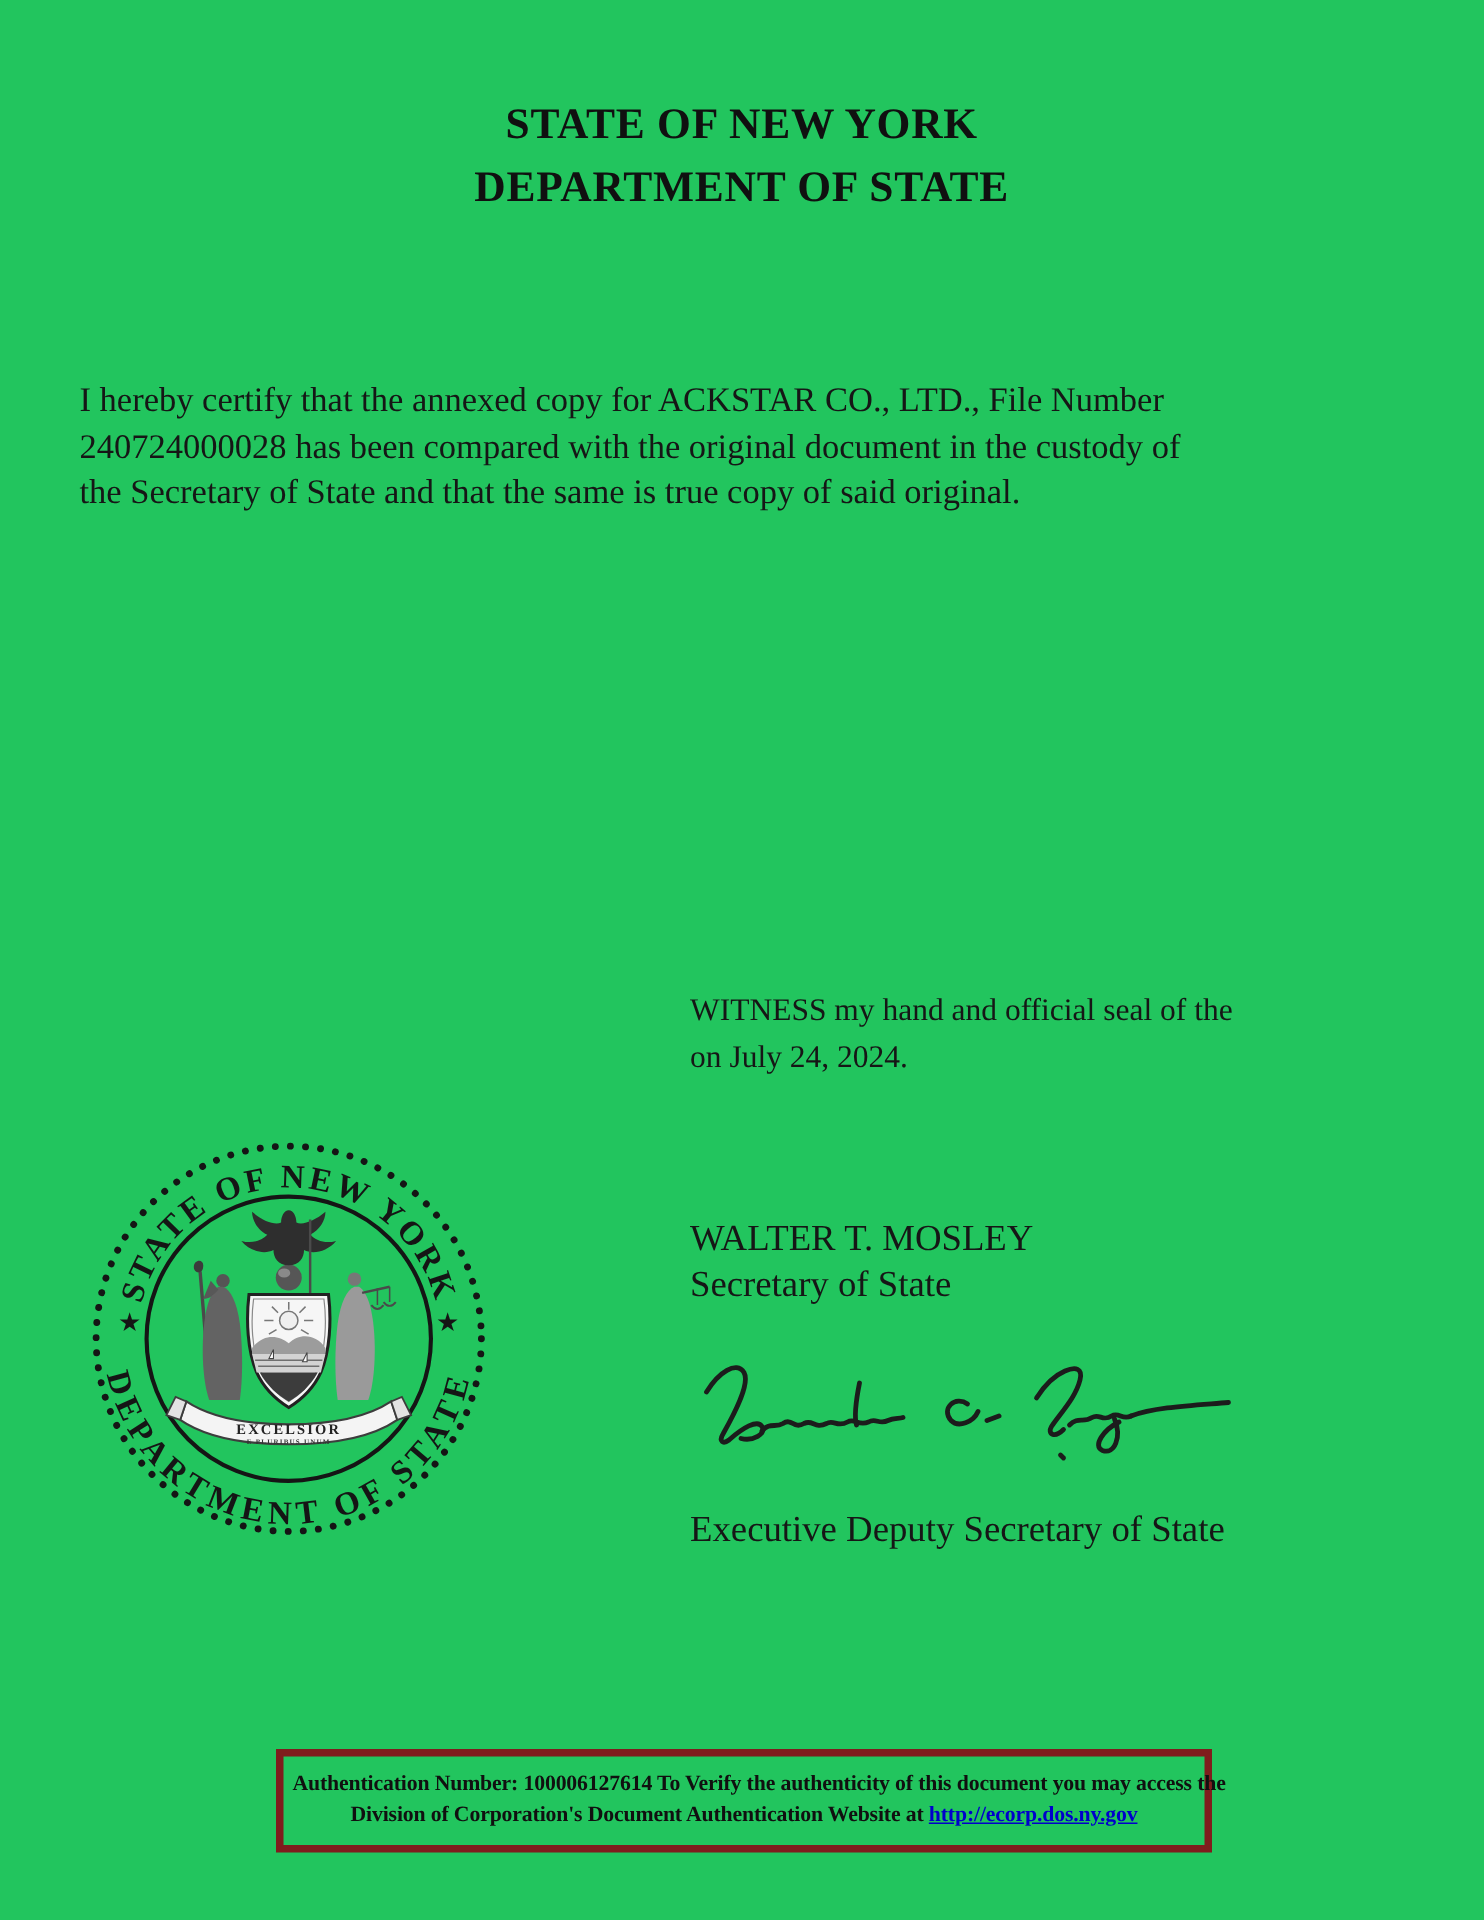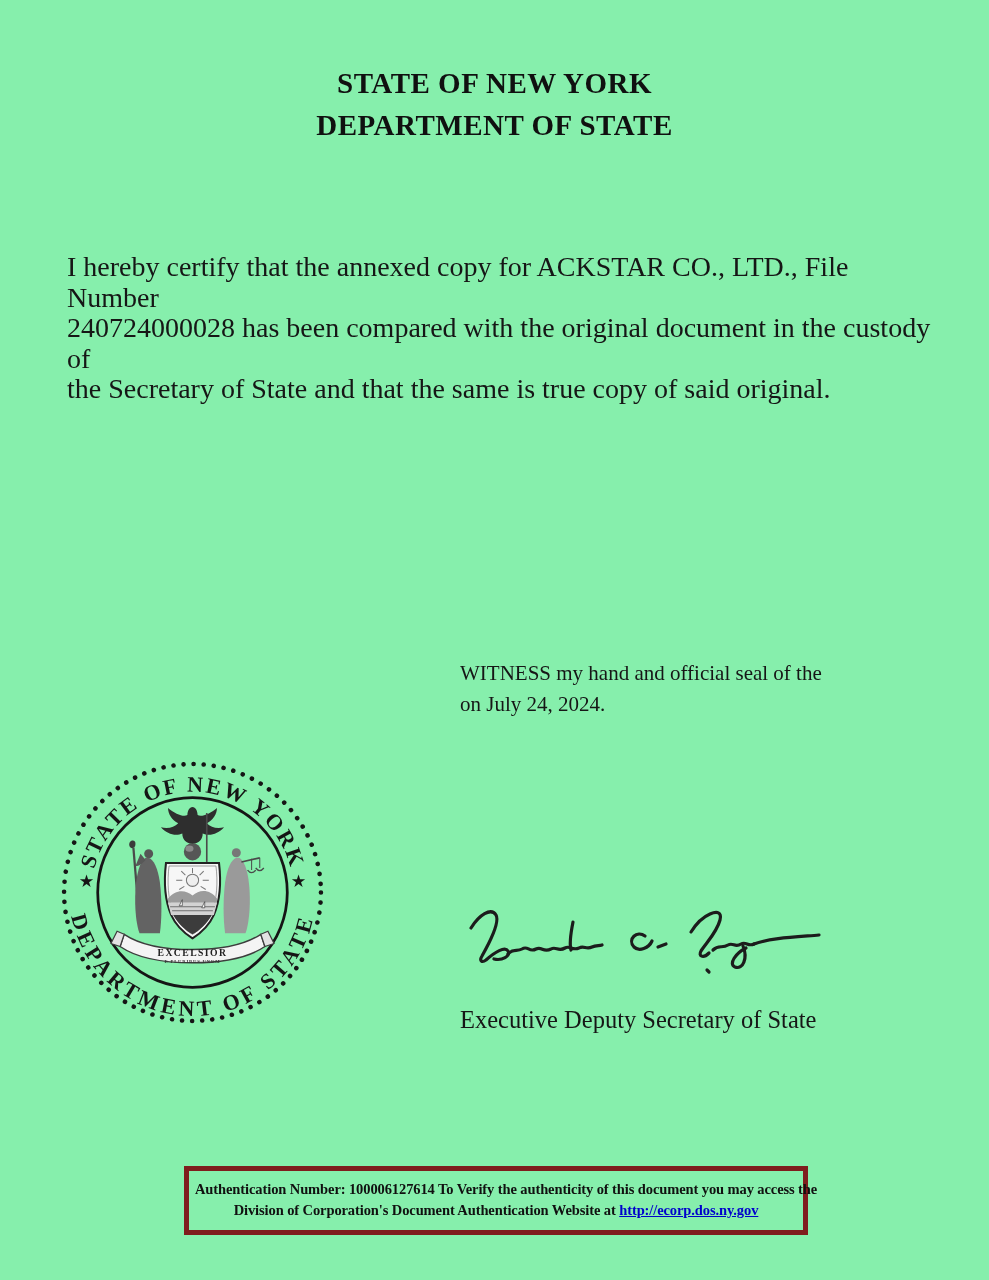--- a/index.html
+++ b/index.html
@@ -1,31 +1,31 @@
 <!DOCTYPE html>
 <html><head>
 <meta charset="utf-8">
 <style>
   html,body{margin:0;padding:0;background:#ffffff;}
   .page{
     position:relative;
     width:989px;height:1280px;
-    background:#86efac;
+    background:#22c55e;
     font-family:"Liberation Serif","DejaVu Serif",serif;
     color:#141414;
     overflow:hidden;
   }
   .doc-title{
     position:absolute;left:0;top:62px;width:100%;
     text-align:center;font-weight:bold;font-size:29px;line-height:42px;
     letter-spacing:.5px;color:#101010;
   }
   .cert-par{
-    position:absolute;left:67px;top:252px;width:880px;
-    font-size:28px;line-height:30.5px;color:#161616;
+    position:absolute;left:53px;top:252px;width:880px;
+    font-size:23px;line-height:30.5px;color:#161616;
   }
   .witness{
     position:absolute;left:460px;top:658px;width:480px;
     font-size:21px;line-height:31px;color:#161616;
   }
   .officer{position:absolute;left:460px;width:480px;font-size:24.5px;line-height:31px;color:#161616;}
   .officer.secretary{top:810px;}
   .officer.deputy{top:1004px;}
   .officer .o-name{display:block;}
   .officer .o-title{display:block;}
@@ -58,20 +58,24 @@
     <div class="cert-line">I hereby certify that the annexed copy for ACKSTAR CO., LTD., File Number</div>
     <div class="cert-line">240724000028 has been compared with the original document in the custody of</div>
     <div class="cert-line">the Secretary of State and that the same is true copy of said original.</div>
   </div>
 
   <div class="witness">
     <div class="w-line">WITNESS my hand and official seal of the</div>
     <div class="w-line">on July 24, 2024.</div>
   </div>
 
+  <div class="officer secretary">
+    <span class="o-name">WALTER T. MOSLEY</span>
+    <span class="o-title">Secretary of State</span>
+  </div>
 
   <svg class="signature-svg" width="380" height="100" viewBox="0 0 380 100" role="img" aria-label="Brendan C. Hughes">
     <g fill="none" stroke="#1c1c1c" stroke-width="3.2" stroke-linecap="round" stroke-linejoin="round">
 
       <path d="M16 38 C24 25 36 17 41 25 C45 32 36 50 27 66 C24 71 27 73 31 70 C40 62 50 56 53 61 C56 66 47 71 39 69"></path>
 
       <path d="M53 64 C58 58 62 62 67 59 C73 55 74 63 81 59 C87 56 88 63 96 59 C101 56 103 62 110 58 C115 55 117 61 124 58 C129 55 131 60 137 57 C141 55 144 56 147 55"></path>
       <path d="M118 32 C116 42 114 53 116 60"></path>
 
       <path d="M190 46 C182 40 172 49 179 57 C184 62 194 58 197 51"></path>

